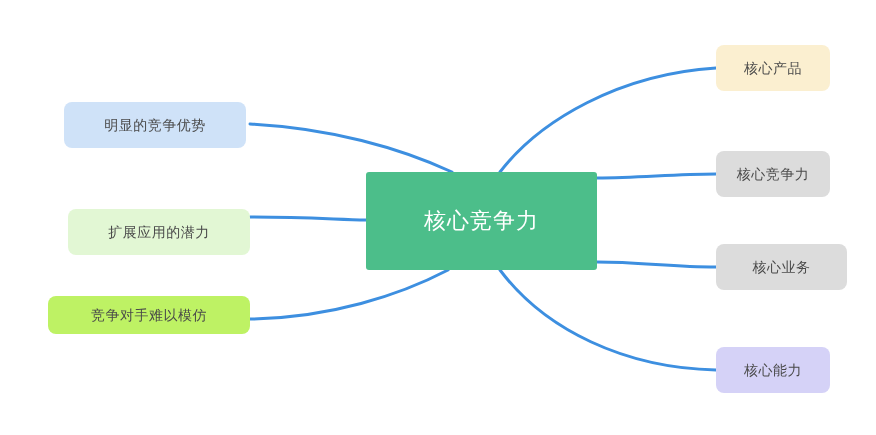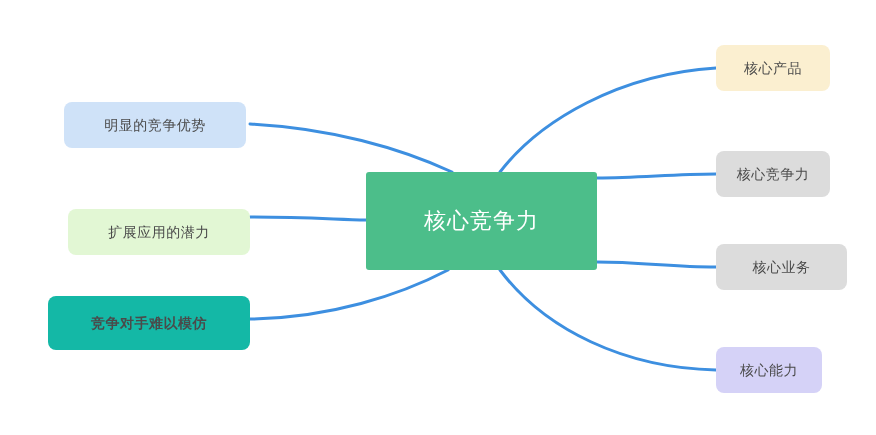--- a/index.html
+++ b/index.html
@@ -72,30 +72,30 @@
   <div id="node-layer">
       <div class="node node-central" style="left: 366px; top: 172px; width: 231px; height: 98px; background: rgb(76, 190, 138); color: rgb(255, 255, 255);">
         <span class="node-label">核心竞争力</span>
       </div>
       <div class="node node-branch" style="left: 64px; top: 102px; width: 182px; height: 46px; background: rgb(207, 226, 248); color: rgb(74, 74, 74);">
         <span class="node-label">明显的竞争优势</span>
       </div>
       <div class="node node-branch" style="left: 68px; top: 209px; width: 182px; height: 46px; background: rgb(226, 247, 212); color: rgb(74, 74, 74);">
         <span class="node-label">扩展应用的潜力</span>
       </div>
-      <div class="node node-branch" style="left: 48px; top: 296px; width: 202px; height: 54px; background: #14b8a6; color: rgb(74, 74, 74); font-weight: bold;">
+      <div class="node node-branch" style="left: 48px; top: 296px; width: 202px; height: 38px; background: #bef264; color: rgb(74, 74, 74);">
         <span class="node-label">竞争对手难以模仿</span>
       </div>
       <div class="node node-branch" style="left: 716px; top: 45px; width: 114px; height: 46px; background: rgb(251, 239, 208); color: rgb(74, 74, 74);">
         <span class="node-label">核心产品</span>
       </div>
       <div class="node node-branch" style="left: 716px; top: 151px; width: 114px; height: 46px; background: rgb(220, 220, 220); color: rgb(74, 74, 74);">
         <span class="node-label">核心竞争力</span>
       </div>
       <div class="node node-branch" style="left: 716px; top: 244px; width: 131px; height: 46px; background: rgb(220, 220, 220); color: rgb(74, 74, 74);">
         <span class="node-label">核心业务</span>
       </div>
-      <div class="node node-branch" style="left: 716px; top: 347px; width: 106px; height: 46px; background: rgb(213, 210, 247); color: rgb(74, 74, 74);">
+      <div class="node node-branch" style="left: 716px; top: 347px; width: 114px; height: 46px; background: rgb(213, 210, 247); color: rgb(74, 74, 74);">
         <span class="node-label">核心能力</span>
       </div>
     </div>
 
 </div>
 
 </body></html>

